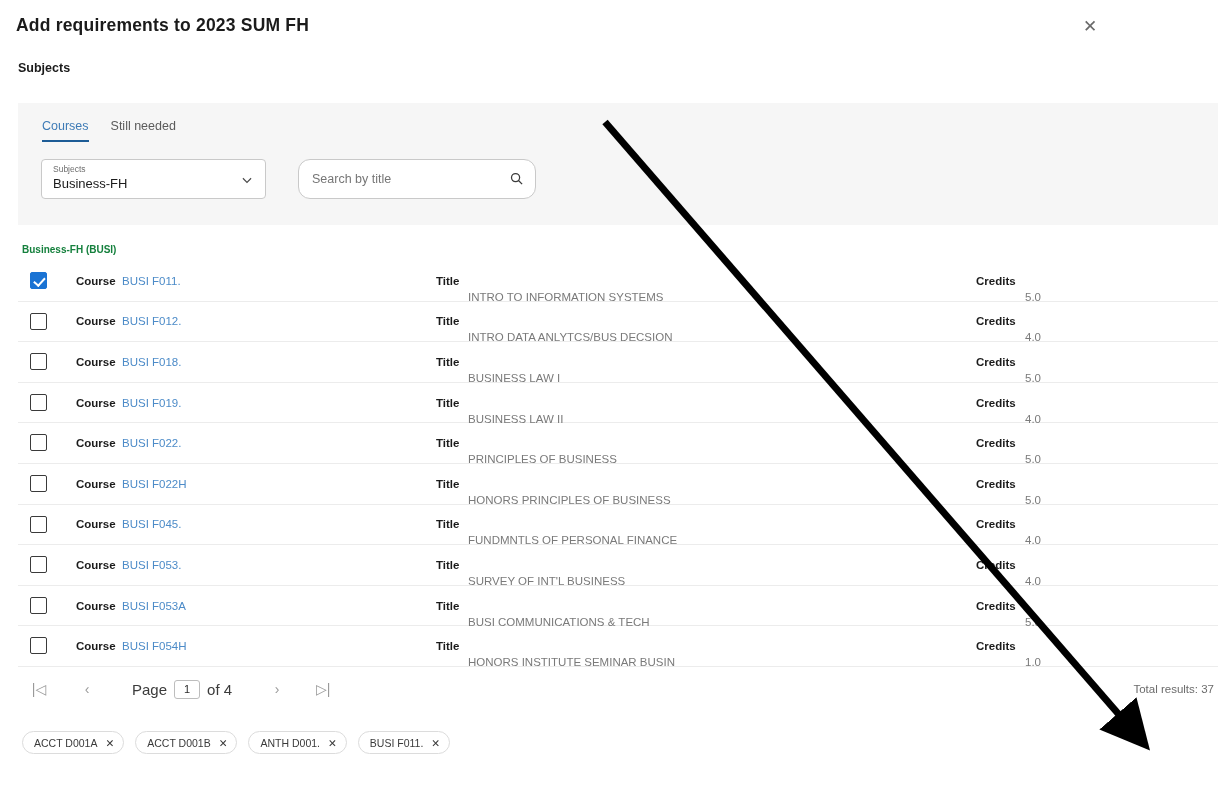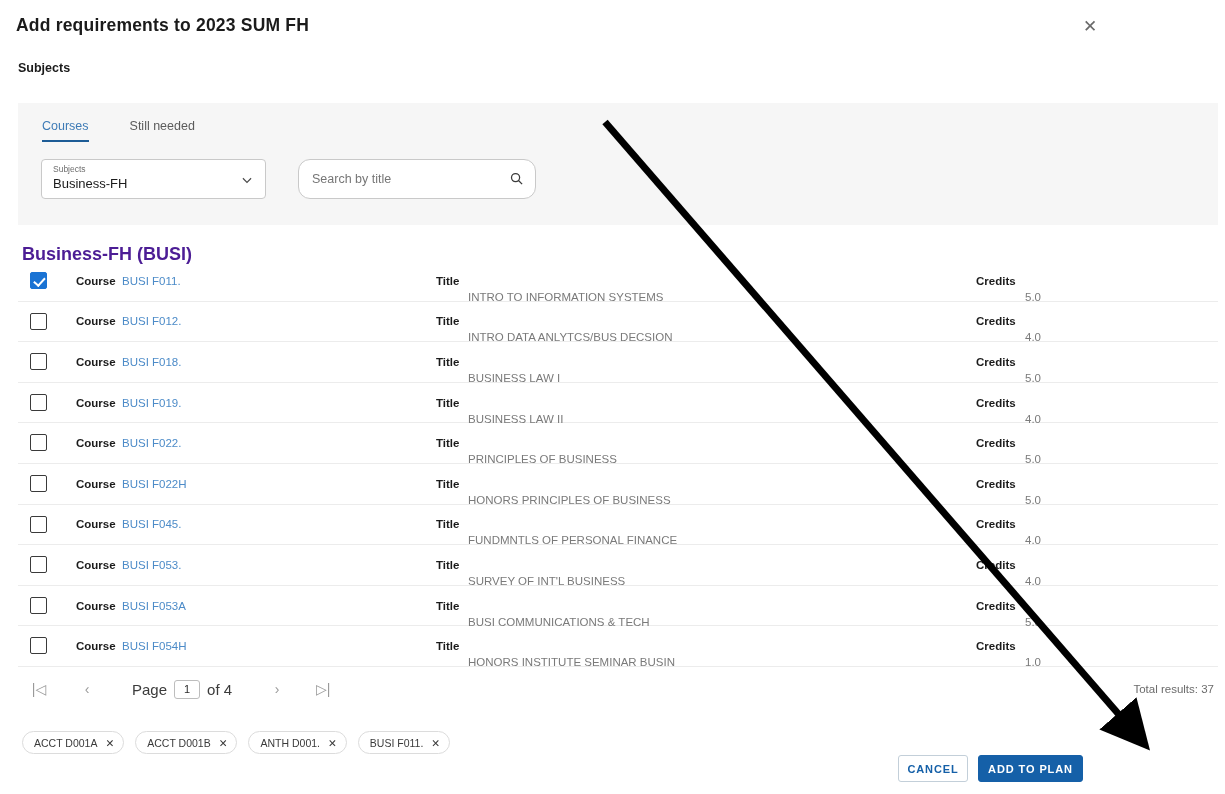--- a/index.html
+++ b/index.html
@@ -48,21 +48,21 @@
   .filter-panel {
     position: absolute;
     left: 18px; top: 103px;
     width: 1200px; height: 122px;
     background: #f6f6f6;
   }
   .tabs {
     position: absolute;
     left: 24px; top: 16px;
     display: flex;
-    gap: 41px;
+    gap: 22px;
     align-items: flex-end;
   }
   .tab {
     font-size: 12.5px;
     color: #5b5b5b;
     padding-bottom: 9px;
     cursor: pointer;
     position: relative;
   }
   .tab.active {
@@ -127,23 +127,23 @@
     position: absolute;
     right: 11px; top: 11px;
     width: 15px; height: 15px;
     cursor: pointer;
   }
 
   
   .group-heading {
     position: absolute;
     left: 22px; top: 244px;
-    font-size: 18px;
+    font-size: 10px;
     font-weight: bold;
-    color: #4c1d95;
+    color: #15803d;
   }
   .rows {
     position: absolute;
     left: 18px; top: 261px;
     width: 1200px;
   }
   .row {
     position: relative;
     height: 40.6px;
     border-bottom: 1px solid #ececec;
@@ -467,24 +467,20 @@
     <div class="chip">
       <span>ANTH D001.</span>
       <span class="chip-x">✕</span>
     </div>
     <div class="chip">
       <span>BUSI F011.</span>
       <span class="chip-x">✕</span>
     </div>
   </div>
 
-  <div class="actions">
-    <div class="btn btn-cancel">CANCEL</div>
-    <div class="btn btn-primary">ADD TO PLAN</div>
-  </div>
 
   <svg class="arrow-overlay" viewBox="0 0 1225 794">
     <defs>
       <marker id="ah" markerWidth="7" markerHeight="7" refX="2.2" refY="3.5" orient="auto">
         <polygon points="0,0 7,3.5 0,7" fill="#000000"></polygon>
       </marker>
     </defs>
     <line x1="605" y1="122" x2="1128" y2="725" stroke="#000000" stroke-width="7" marker-end="url(#ah)"></line>
   </svg>
 

